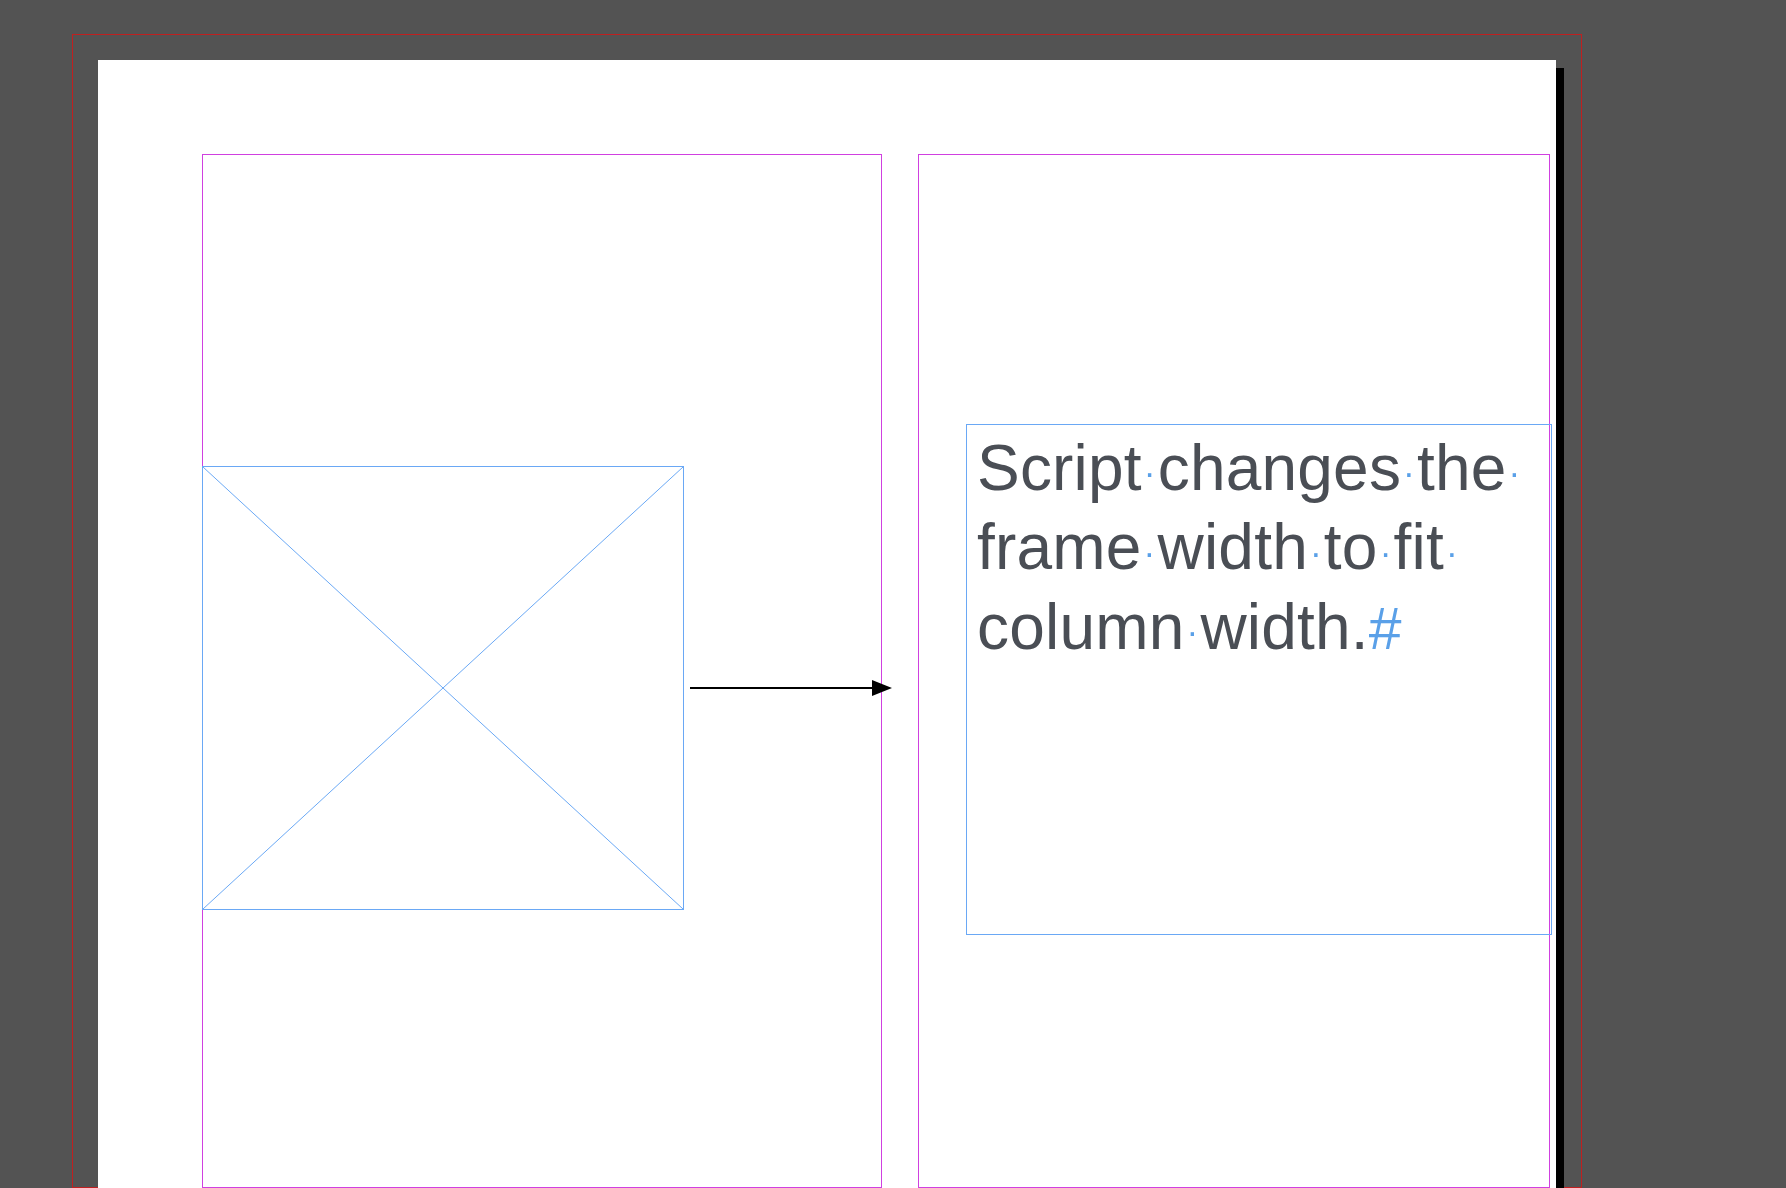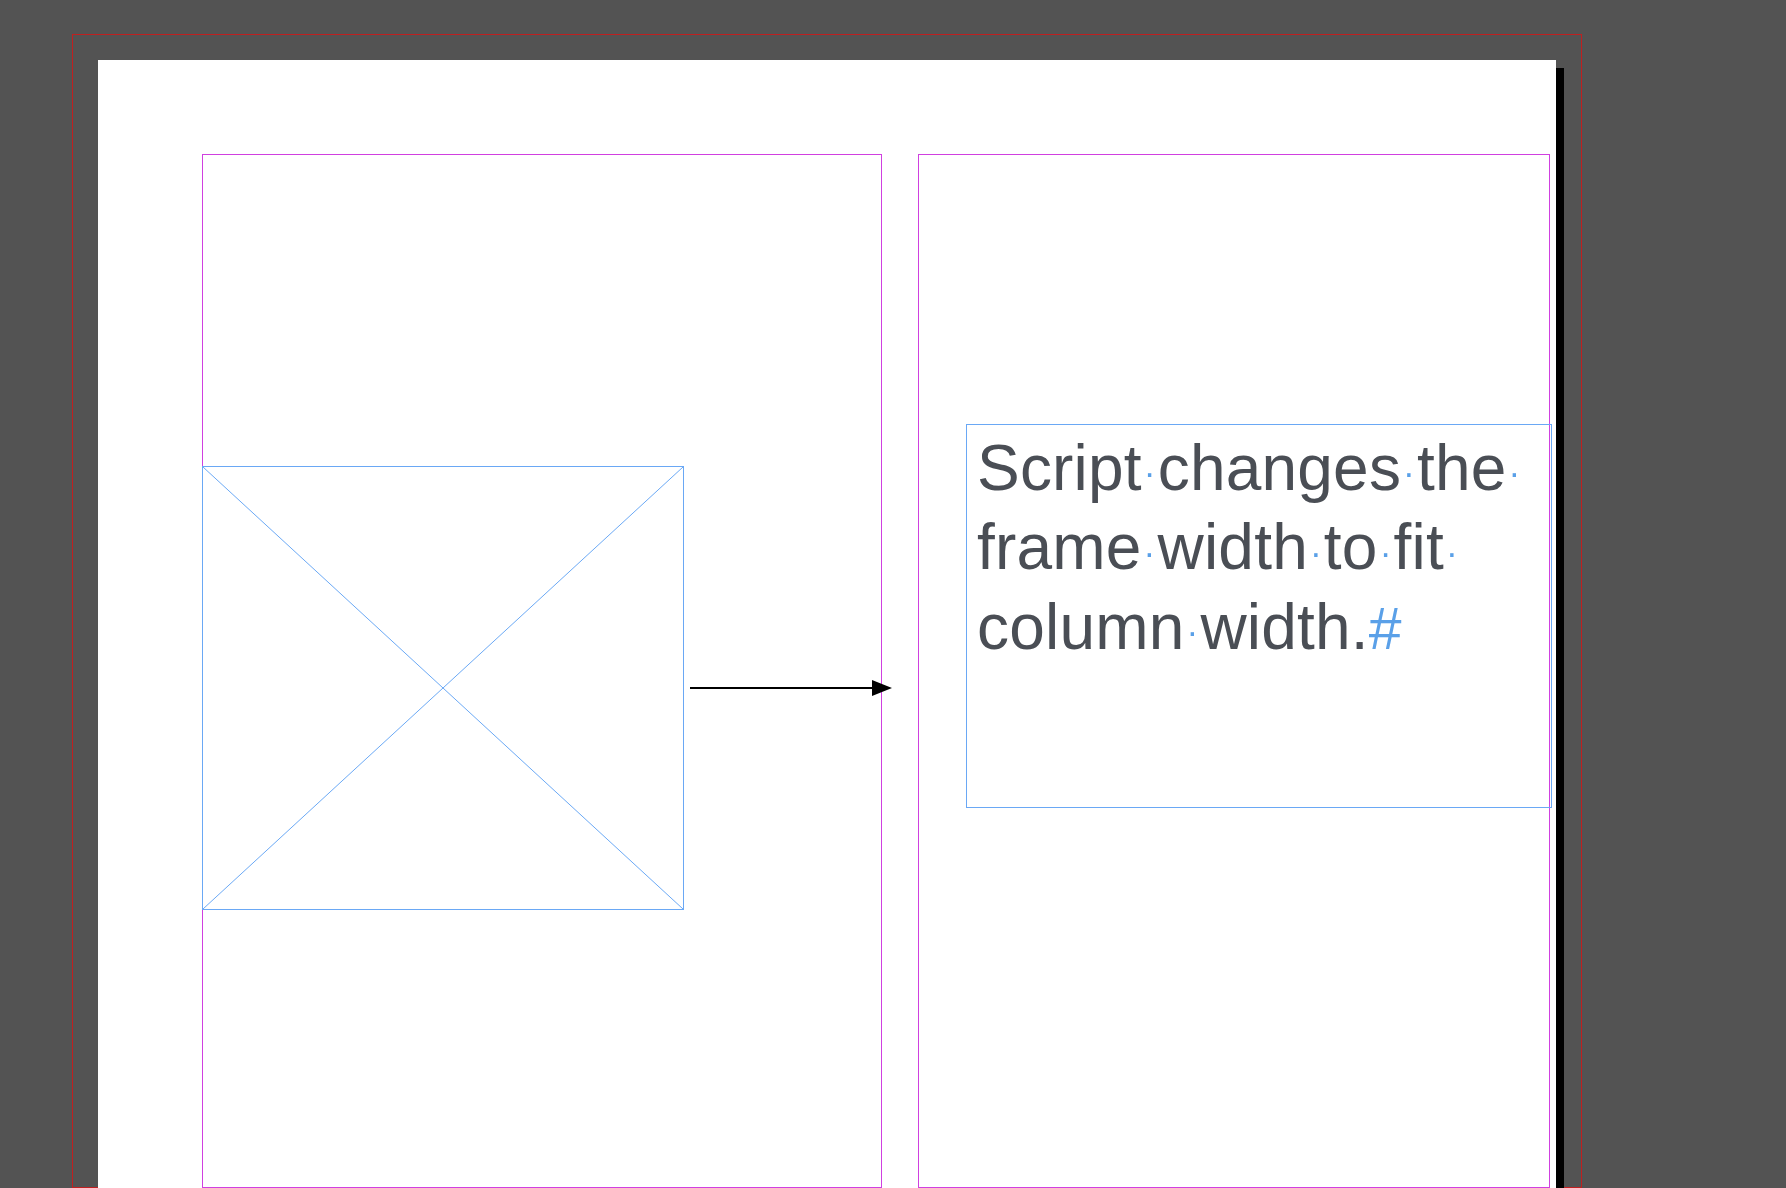--- a/index.html
+++ b/index.html
@@ -82,15 +82,15 @@
     <line x1="0" y1="0" x2="482" y2="444"></line>
     <line x1="482" y1="0" x2="0" y2="444"></line>
   </svg>
 </div>
 
 <svg class="arrow" style="left:688px; top:676px; width:204px; height:24px;" viewBox="0 0 204 24">
   <line x1="2" y1="12" x2="188" y2="12"></line>
   <polygon points="204,12 184,4 184,20"></polygon>
 </svg>
 
-<div class="text-frame" style="left:966px; top:424px; width:586px; height:384px;">
+<div class="text-frame" style="left:966px; top:424px; width:586px; height:511px;">
   <div class="content" style="font-size: 64px; color: rgb(74, 78, 85);"><span>Script</span><span class="hc">·</span>​<span>changes</span><span class="hc">·</span>​<span>the</span><span class="hc">·</span>​<span>frame</span><span class="hc">·</span>​<span>width</span><span class="hc">·</span>​<span>to</span><span class="hc">·</span>​<span>fit</span><span class="hc">·</span>​<span>column</span><span class="hc">·</span>​<span>width.</span><span class="end-marker">#</span></div>
 </div>
 
 </body></html>

